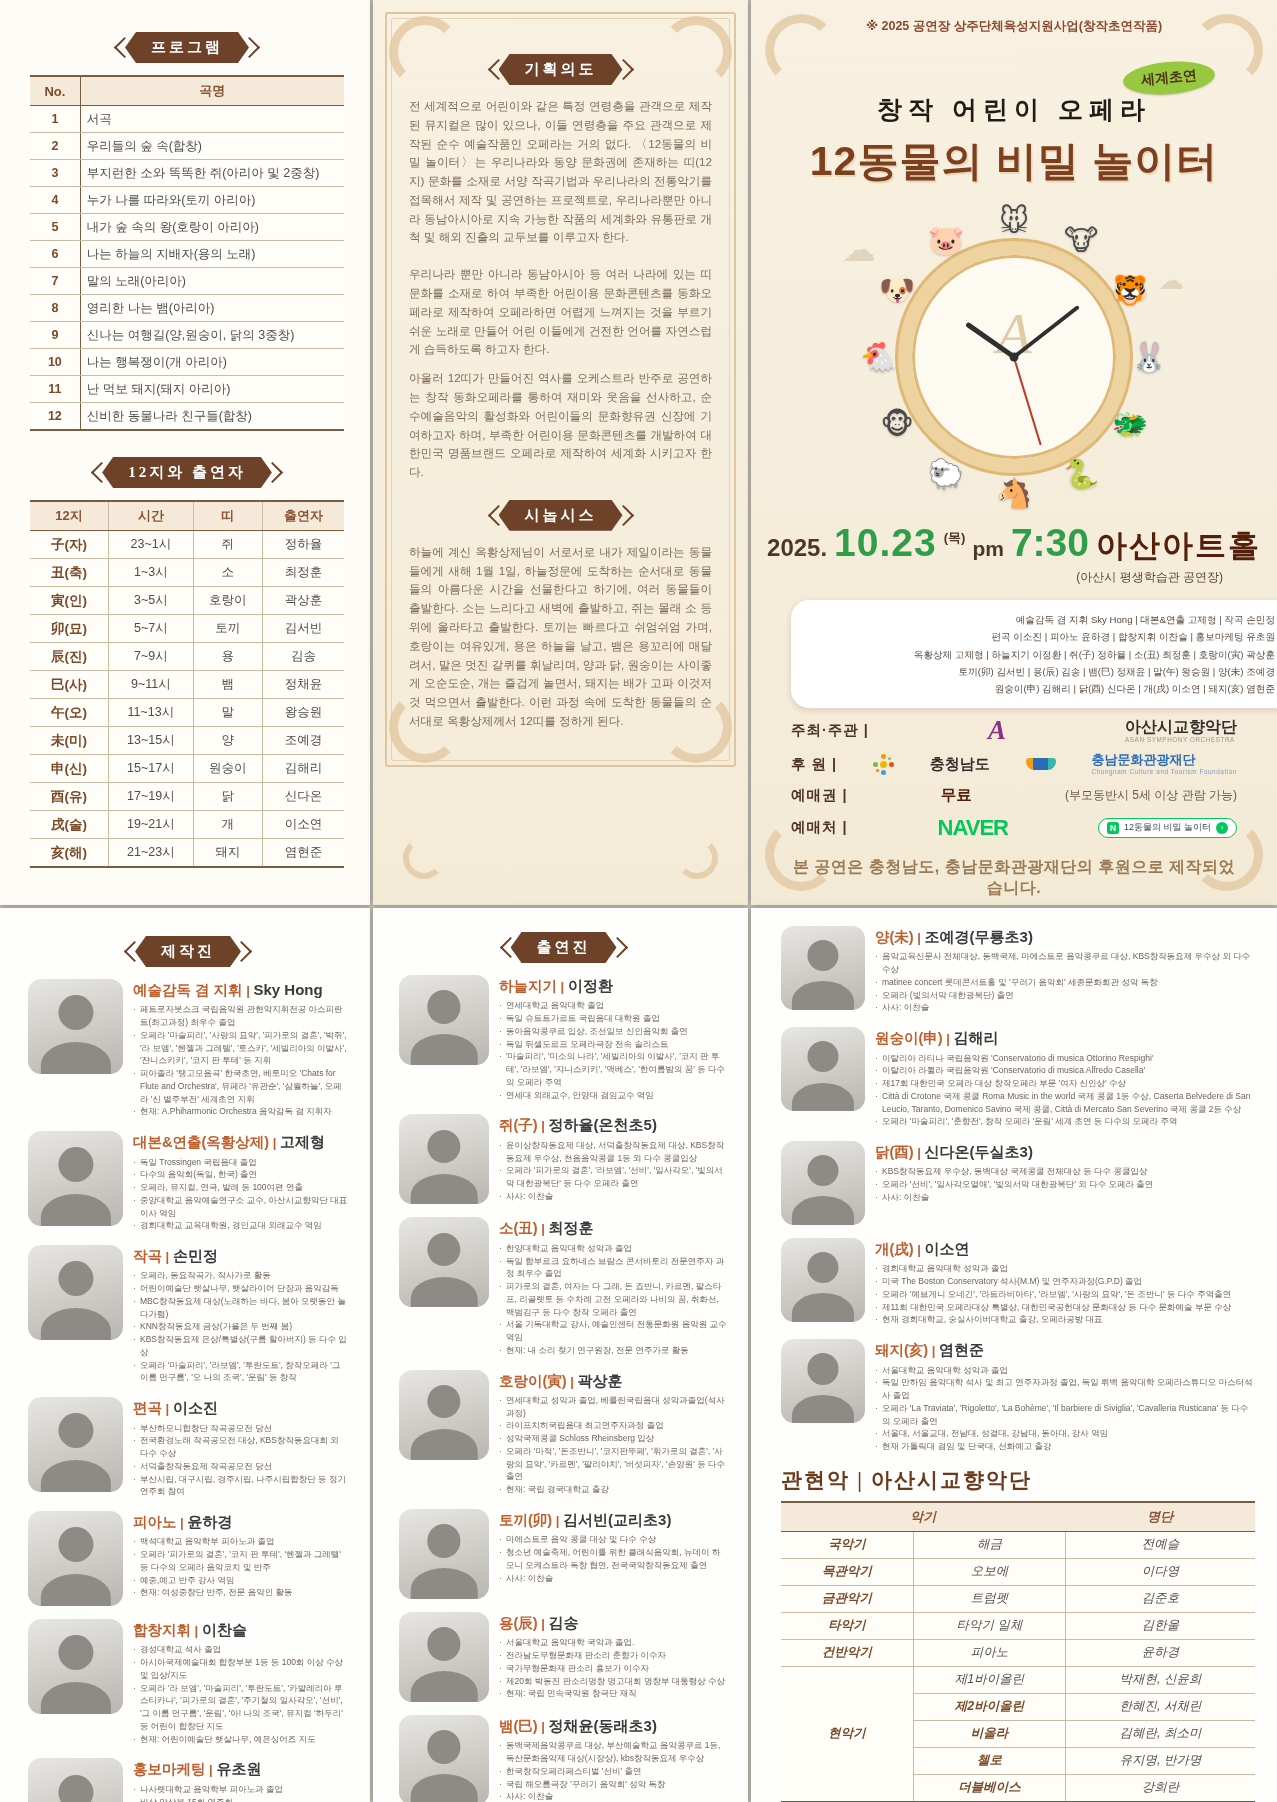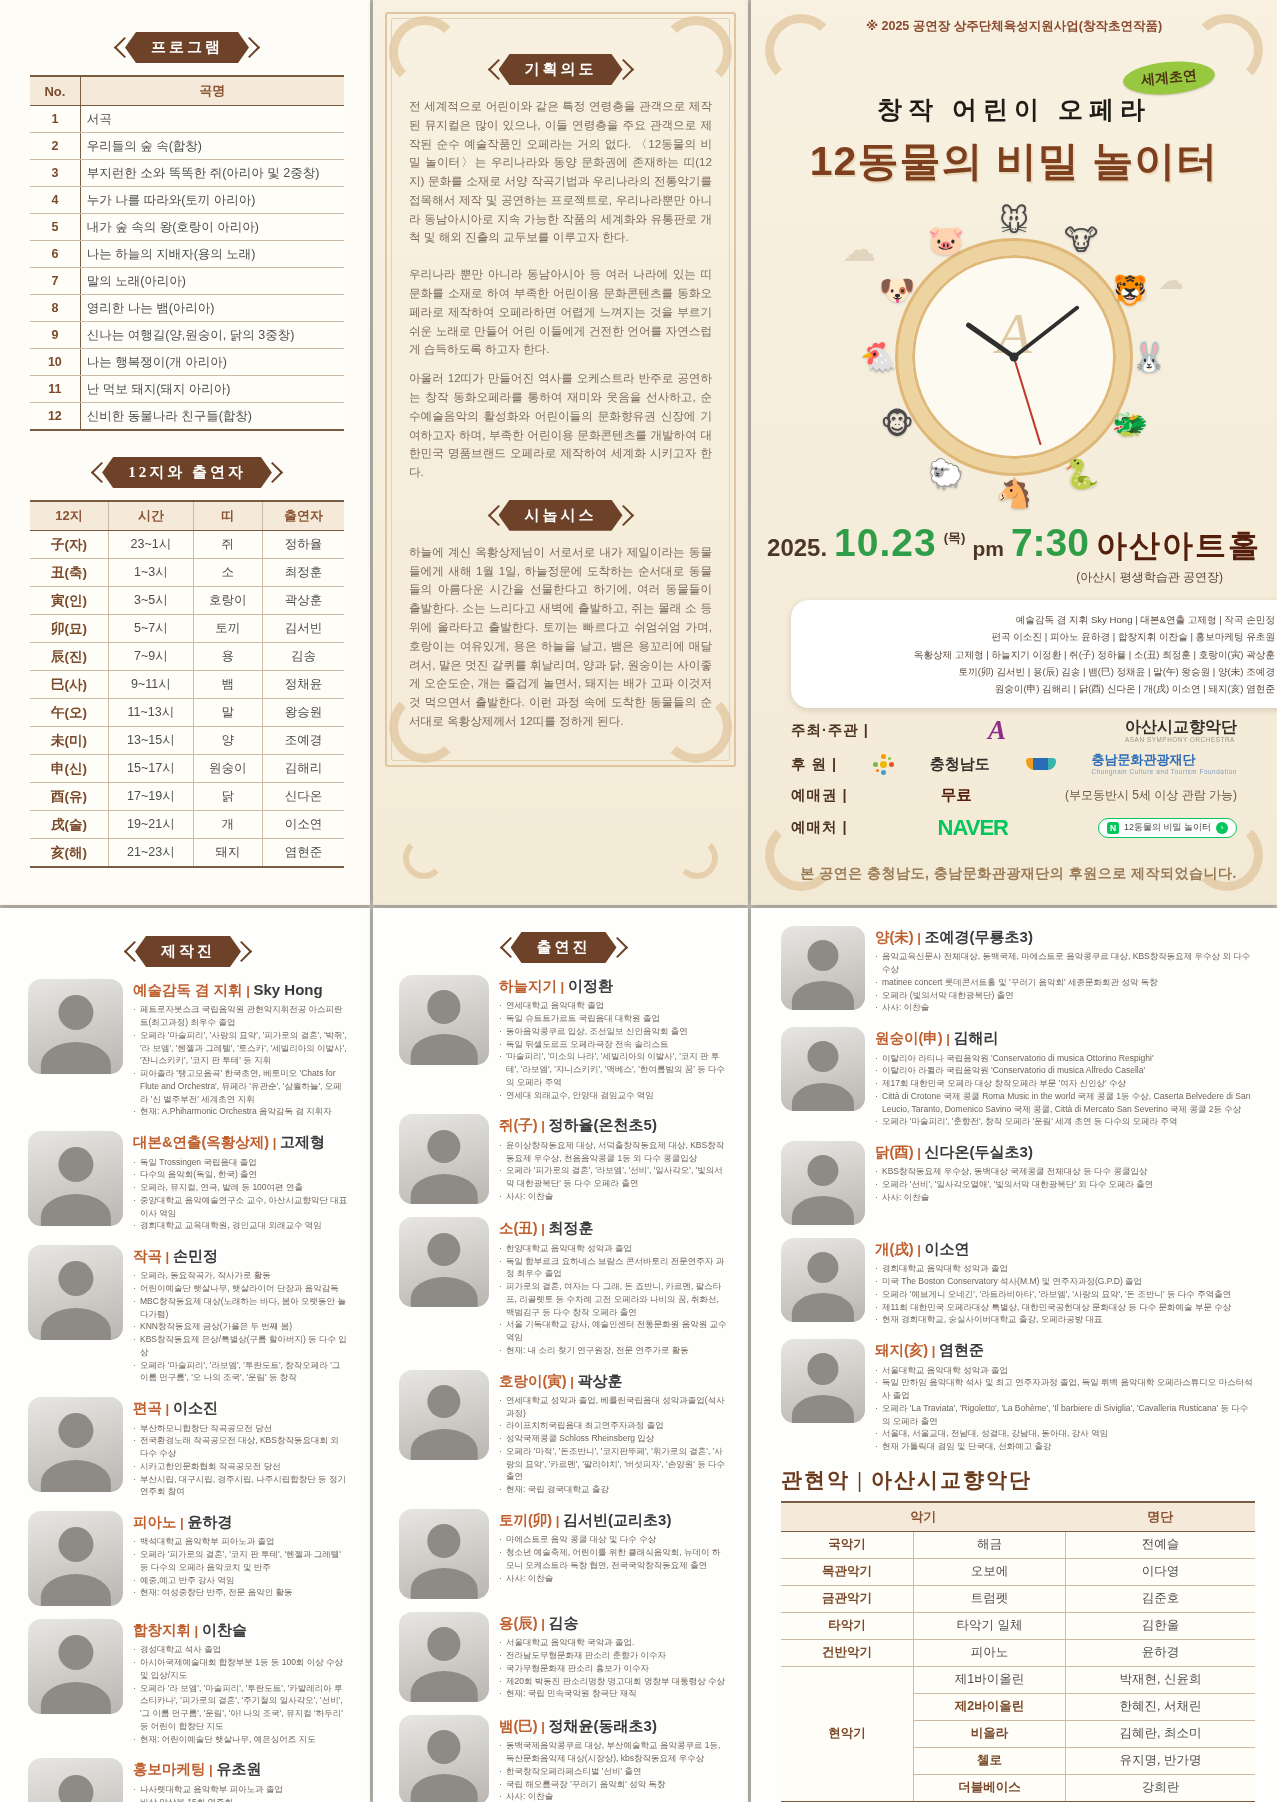--- a/index.html
+++ b/index.html
@@ -116,21 +116,21 @@
   .ticket-free{font-size:15.5px;font-weight:900;color:#54200d;}
   .ticket-note{font-size:12px;color:#6b5a48;}
   .naver{font-size:22px;font-weight:900;color:#03c75a;letter-spacing:-1px;}
   .naver-pill{display:flex;align-items:center;gap:5px;border:1.5px solid #03c75a;border-radius:999px;
     padding:2.5px 8px;background:#fff;}
   .naver-n{width:12px;height:12px;background:#03c75a;color:#fff;font-size:8.5px;font-weight:bold;
     display:flex;align-items:center;justify-content:center;border-radius:2.5px;}
   .naver-pill-text{font-size:9px;color:#444;}
   .naver-go{width:12px;height:12px;border-radius:50%;background:#03c75a;color:#fff;font-size:8px;
     display:flex;align-items:center;justify-content:center;}
-  .cover-footer{margin-top:24px;font-size:14px;font-weight:bold;color:#9b7b55;letter-spacing:.5px;text-align:right;}
+  .cover-footer{margin-top:16px;font-size:16px;font-weight:bold;color:#9b7b55;letter-spacing:.5px;}
 
   
   .person{display:flex;gap:10px;margin-bottom:13px;}
   .photo{flex:none;border-radius:13px;background:linear-gradient(165deg,#e8e6e2,#b9b6b1);position:relative;overflow:hidden;}
   .p4 .photo{width:95px;height:95px;}
   .p5 .photo{width:90px;height:90px;}
   .p6 .photo{width:84px;height:84px;}
   .photo::before{content:"";position:absolute;top:17%;left:50%;transform:translateX(-50%);
     width:37%;height:37%;border-radius:50%;background:#8e8b86;}
   .photo::after{content:"";position:absolute;bottom:-14%;left:50%;transform:translateX(-50%);
@@ -140,21 +140,21 @@
   .prole{color:#c05f2e;font-weight:bold;font-size:14.5px;}
   .psep{color:#c05f2e;font-weight:bold;font-size:13px;}
   .pname{color:#3a3a3a;font-weight:bold;font-size:15px;}
   ul.plines{list-style:none;margin:0;padding:0;}
   ul.plines li{font-size:8.5px;color:#6f6257;line-height:1.5;padding-left:7px;position:relative;}
   ul.plines li::before{content:"·";position:absolute;left:0;color:#6f6257;}
 
   
   .big-title{font-size:21px;font-weight:900;color:#6b3a1c;text-align:left;letter-spacing:2px;margin:10px 0 7px;
     font-family:"Liberation Serif","DejaVu Serif",serif;}
-  .orch-table th,.orch-table td{text-align:center;font-size:10.3px;padding:3px 4px;}
+  .orch-table th,.orch-table td{text-align:center;font-size:10.3px;padding:3px 4px;font-style:italic;}
   .orch-table td{border-right:1px solid #cdb9a4;}
   .orch-table td:last-child{border-right:none;}
   .orch-table td:first-child{color:#7a4a2a;font-weight:bold;}
   .orch-table .rowspan-cell{vertical-align:middle;border-right:1px solid #cdb9a4;color:#7a4a2a;font-weight:bold;}
 </style>
 </head>
 <body>
 
 <div class="sheet">
 
@@ -486,21 +486,21 @@
             </ul>
           </div>
         </div>
         <div class="person">
           <div class="photo"></div>
           <div class="pinfo">
             <div class="prow"><span class="prole">편곡</span><span class="psep"> | </span><span class="pname">이소진</span></div>
             <ul class="plines">
               <li>부산하모니합창단 작곡공모전 당선</li>
               <li>전국환경노래 작곡공모전 대상, KBS창작동요대회 외 다수 수상</li>
-              <li>시카고한인문화협회 작곡공모전 당선</li>
+              <li>서덕출창작동요제 작곡공모전 당선</li>
               <li>부산시립, 대구시립, 경주시립, 나주시립합창단 등 정기연주회 참여</li>
             </ul>
           </div>
         </div>
         <div class="person">
           <div class="photo"></div>
           <div class="pinfo">
             <div class="prow"><span class="prole">피아노</span><span class="psep"> | </span><span class="pname">윤하경</span></div>
             <ul class="plines">
               <li>백석대학교 음악학부 피아노과 졸업</li>

